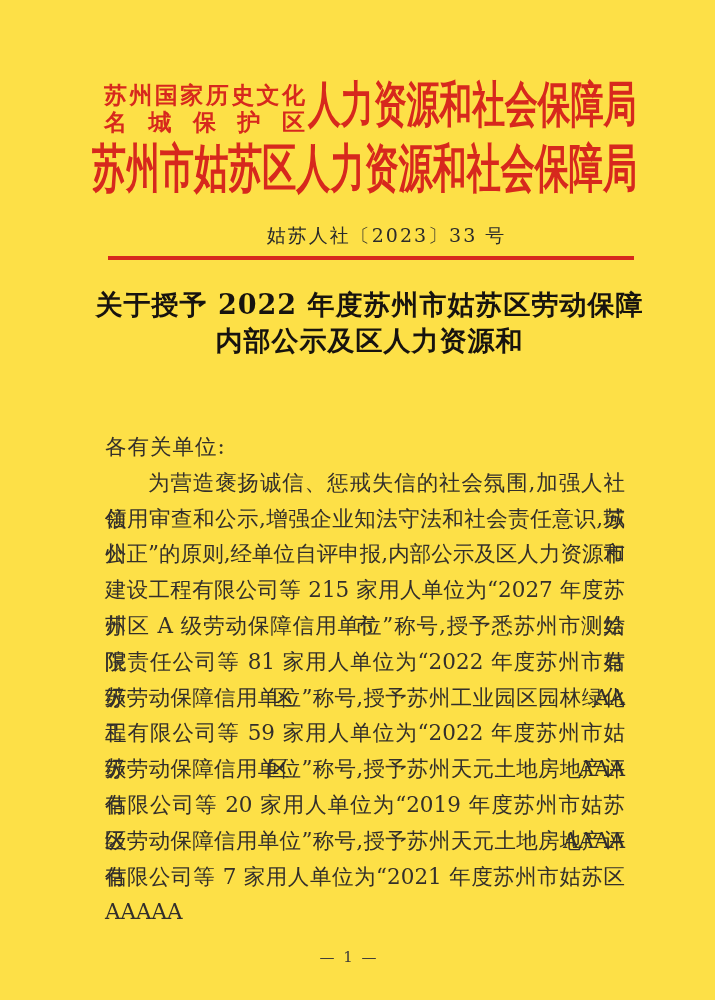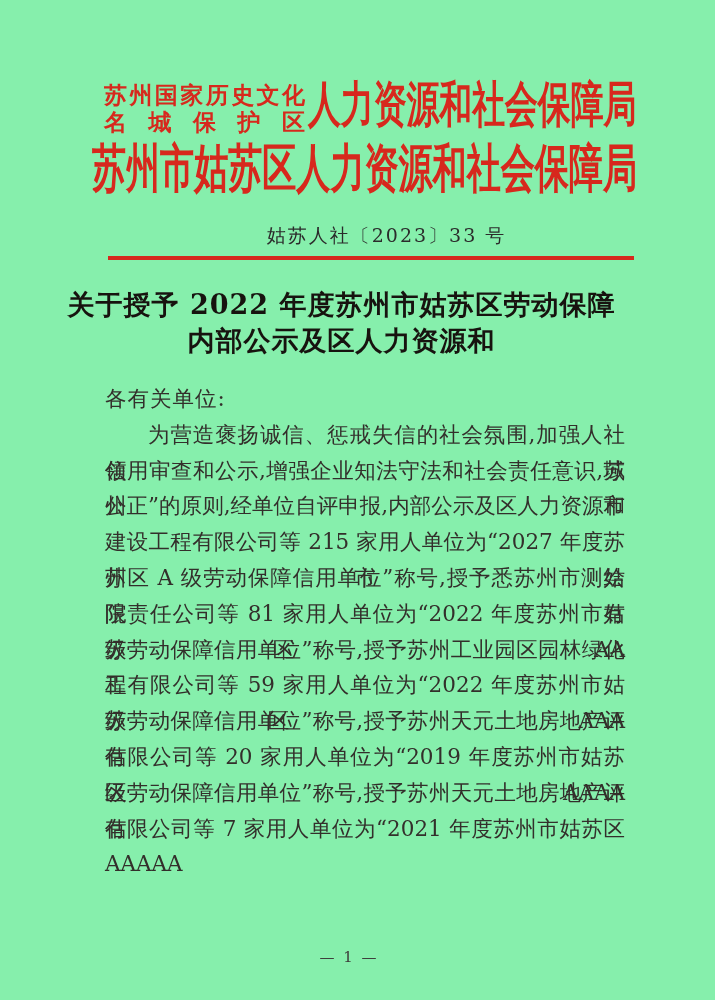--- a/index.html
+++ b/index.html
@@ -5,21 +5,21 @@
   :root { --accent: #d7281d; }
   html, body { margin: 0; padding: 0; }
   body {
     width: 715px; height: 1000px;
     background: #f6f6f4;
     font-family: "DejaVu Serif", "Liberation Serif", serif;
   }
   .page {
     position: relative;
     width: 715px; height: 1000px;
-    background: #86efac;
+    background: #fde047;
     overflow: hidden;
     text-decoration: underline;
   }
 
   
   .agency-small {
     position: absolute; left: 104px; top: 81px; width: 201px;
     color: var(--accent); font-weight: bold;
     font-size: 23px; line-height: 27px;
   }
@@ -48,33 +48,33 @@
   }
 
   .red-rule {
     position: absolute; top: 256px; left: 108px;
     width: 526px; height: 4px;
     background: var(--accent);
   }
 
   
   .title {
-    position: absolute; top: 287px; left: 44px; width: 595px;
+    position: absolute; top: 287px; left: 72px; width: 595px;
     text-align: center; font-weight: bold;
     font-size: 27px; line-height: 36px; letter-spacing: 1px;
     color: #17130f;
   }
 
   
   .body-text {
     position: absolute; top: 381px; left: 105px; width: 520px;
     font-size: 21.5px; color: #332f2b;
   }
   .body-text > div { height: 35.8px; line-height: 35.8px; white-space: nowrap; }
-  .body-text .salutation { text-align: left; letter-spacing: 1px; }
+  .body-text .salutation { text-align: left; letter-spacing: 1px; margin-top: 48px; }
   .body-text .line {
     text-align: justify; text-align-last: justify;
     text-justify: inter-character;
     white-space: normal;
   }
   .body-text .indent { text-indent: 43px; }
 
   
   .footer {
     position: absolute; top: 948px; left: 0; width: 698px;

